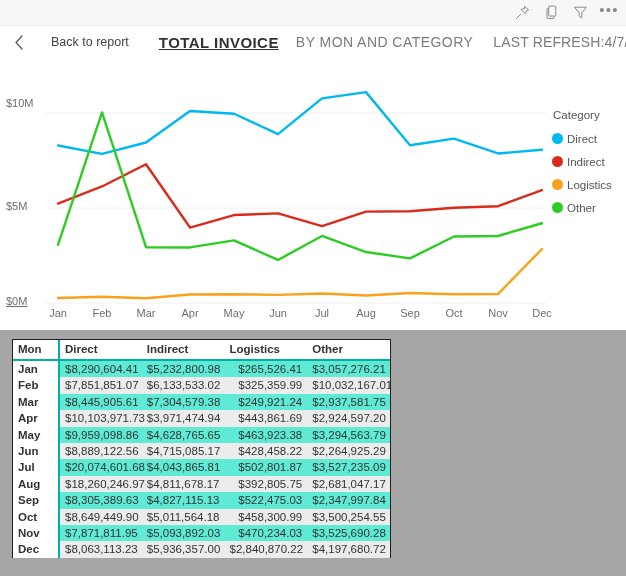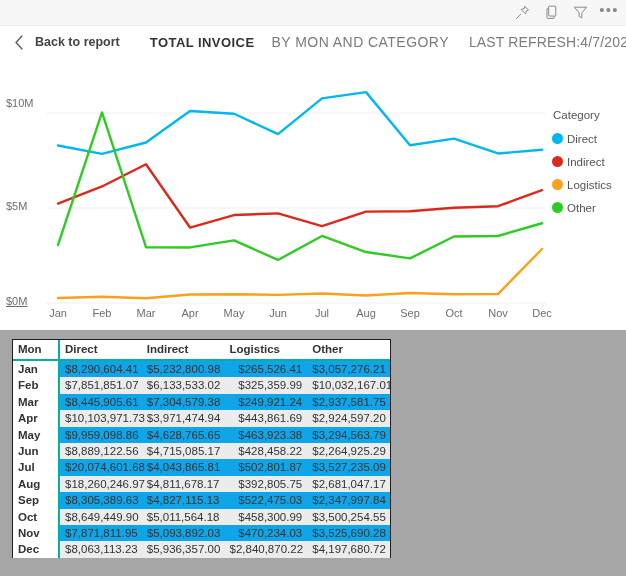--- a/index.html
+++ b/index.html
@@ -53,45 +53,45 @@
     top: 26px; left: 0;
     width: 626px; height: 32px;
     background: #ffffff;
     display: flex;
     align-items: center;
     white-space: nowrap;
   }
   .back-group {
     display: flex;
     align-items: center;
-    gap: 9px;
+    gap: 25px;
     padding-left: 13px;
     cursor: pointer;
     height: 32px;
-    font-weight: bold;
   }
   .chev {
     color: #5a5a5a;
     display: flex; align-items: center;
   }
   .back-label {
     font-size: 12.5px;
     color: #444444;
   }
   .vdiv {
     width: 1px;
     height: 26px;
     background: #dddddd;
     margin: 0 14px 0 16px;
   }
   .crumb-strong {
-    font-size: 13px;
+    font-size: 15px;
     font-weight: bold;
     color: #333333;
     letter-spacing: 0.45px;
+    text-decoration: underline;
   }
   .crumb-light {
     font-size: 14px;
     color: #7b7b7b;
     letter-spacing: 0.45px;
     margin-left: 17px;
   }
   .refresh {
     font-size: 14px;
     color: #7b7b7b;
@@ -160,21 +160,21 @@
   .table-panel {
     position: absolute;
     top: 330px; left: 0;
     width: 626px; height: 246px;
     background: #a6a6a6;
   }
   .table-frame {
     position: absolute;
     top: 9px; left: 12px;
     width: 379px;
-    background: #0ea5e9;
+    background: #5eead4;
     border: 1px solid #1f1f1f;
     border-bottom: none;
     overflow: hidden;
   }
   table.grid {
     border-collapse: collapse;
     width: 100%;
     table-layout: fixed;
   }
   table.grid th, table.grid td {

